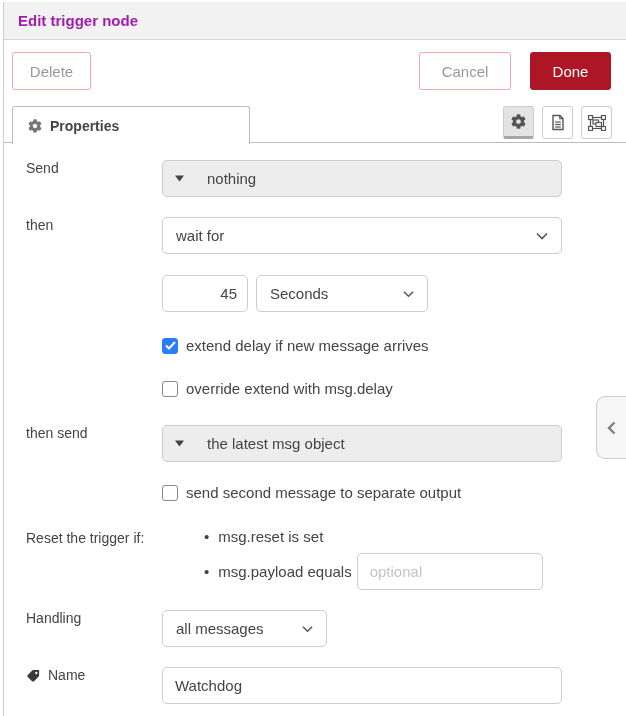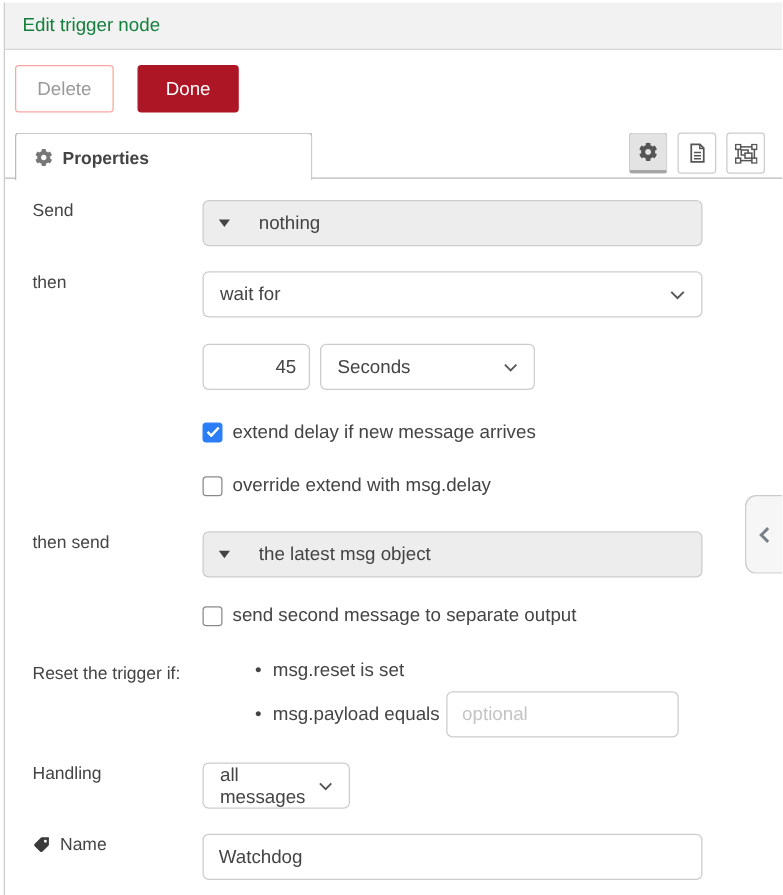--- a/index.html
+++ b/index.html
@@ -7,21 +7,21 @@
   body {
     width:626px; height:716px; position:relative; overflow:hidden;
     background:#fff; font-family:"Liberation Sans", sans-serif; color:#444;
   }
   .tray { margin-left:3px; margin-top:2px; border-left:1px solid #ccc; height:714px; background:#fff; }
 
   
   .dlg-header {
     height:38px; background:#f2f2f2; border-bottom:1px solid #d8d8d8;
     display:flex; align-items:center; padding-left:14px;
-    font-size:15px; font-weight:normal; color:#15803d;
+    font-size:15px; font-weight:bold; color:#a21caf;
   }
 
   
   .toolbar { display:flex; align-items:flex-start; padding:12px 15px 0 8px; height:63px; }
   .btn {
     height:38px; border:1px solid #fca5a5; border-radius:3px; background:#fff;
     color:#999; font-size:15px; font-family:"Liberation Sans",sans-serif; cursor:pointer;
     display:inline-flex; align-items:center; justify-content:center;
   }
   .btn-delete { width:79px; }
@@ -79,21 +79,21 @@
 
   .row-reset { display:flex; align-items:flex-start; }
   .row-reset > .flabel { width:178px; flex:none; font-size:14px; color:#444; padding-top:2px; }
   .bullets { display:flex; flex-direction:column; }
   .bullet-line { display:flex; align-items:center; font-size:15px; color:#444; }
   .bullet-dot { margin-right:9px; font-size:15px; }
   .bullet-line.second { margin-top:8px; }
   .opt-input { width:186px; margin-left:5px; }
 
   .sel-seconds { width:172px; margin-left:8px; }
-  .sel-handling { width:118px; }
+  .sel-handling { width:165px; }
 
   .name-label { display:flex; align-items:center; gap:7px; }
 
   .drawer-toggle {
     position:absolute; right:0; top:396px; width:30px; height:63px; z-index:6;
     background:#f6f6f6; border:1px solid #ccc; border-right:none;
     border-radius:9px 0 0 9px; display:flex; align-items:center; justify-content:center;
     cursor:pointer;
   }
 
@@ -107,20 +107,21 @@
 <body>
 
 <div class="tray">
 
   <div class="dlg-header">
     <span>Edit trigger node</span>
   </div>
 
   <div class="toolbar">
     <button class="btn btn-delete">Delete</button>
+    <button class="btn btn-cancel">Cancel</button>
     <button class="btn btn-done">Done</button>
   </div>
 
   <div class="tabrow">
     <div class="row-border"></div>
     <div class="tab">
       <span style="display:flex;">
         <svg width="14" height="14" viewBox="0 0 512 512">
             <path fill="#777" d="M487.4 315.7l-42.6-24.6c4.3-23.2 4.3-47 0-70.2l42.6-24.6c4.9-2.8 7.1-8.6 5.5-14-11.1-35.6-30-67.8-54.7-94.6-3.8-4.1-10-5.1-14.8-2.3L380.8 110c-17.9-15.4-38.5-27.3-60.8-35.1V25.8c0-5.6-3.9-10.5-9.4-11.7-36.7-8.2-74.3-7.8-109.2 0-5.5 1.2-9.4 6.1-9.4 11.7V75c-22.2 7.9-42.8 19.8-60.8 35.1L88.7 85.5c-4.9-2.8-11-1.9-14.8 2.3-24.7 26.7-43.6 58.9-54.7 94.6-1.7 5.4.6 11.2 5.5 14L67.3 221c-4.3 23.2-4.3 47 0 70.2l-42.6 24.6c-4.9 2.8-7.1 8.6-5.5 14 11.1 35.6 30 67.8 54.7 94.6 3.8 4.1 10 5.1 14.8 2.3l42.6-24.6c17.9 15.4 38.5 27.3 60.8 35.1v49.2c0 5.6 3.9 10.5 9.4 11.7 36.7 8.2 74.3 7.8 109.2 0 5.5-1.2 9.4-6.1 9.4-11.7v-49.2c22.2-7.9 42.8-19.8 60.8-35.1l42.6 24.6c4.9 2.8 11 1.9 14.8-2.3 24.7-26.7 43.6-58.9 54.7-94.6 1.6-5.4-.6-11.2-5.5-14zM256 336c-44.1 0-80-35.9-80-80s35.9-80 80-80 80 35.9 80 80-35.9 80-80 80z"></path>
           </svg>

